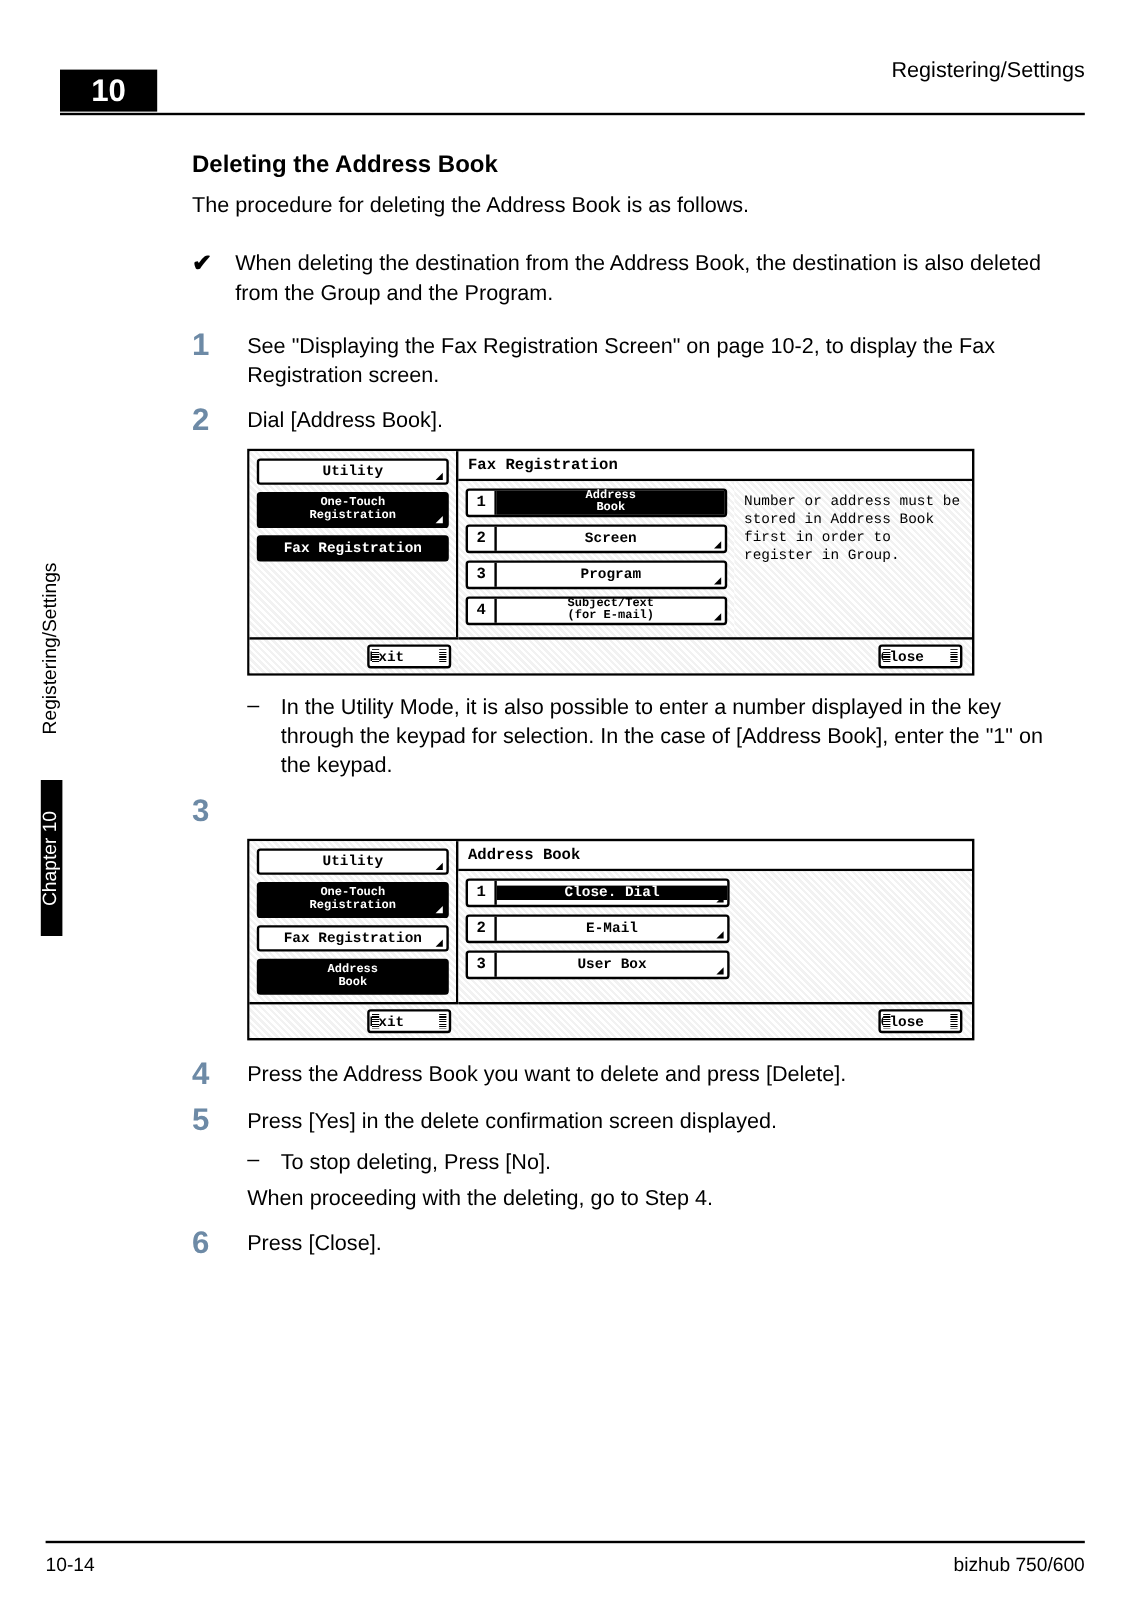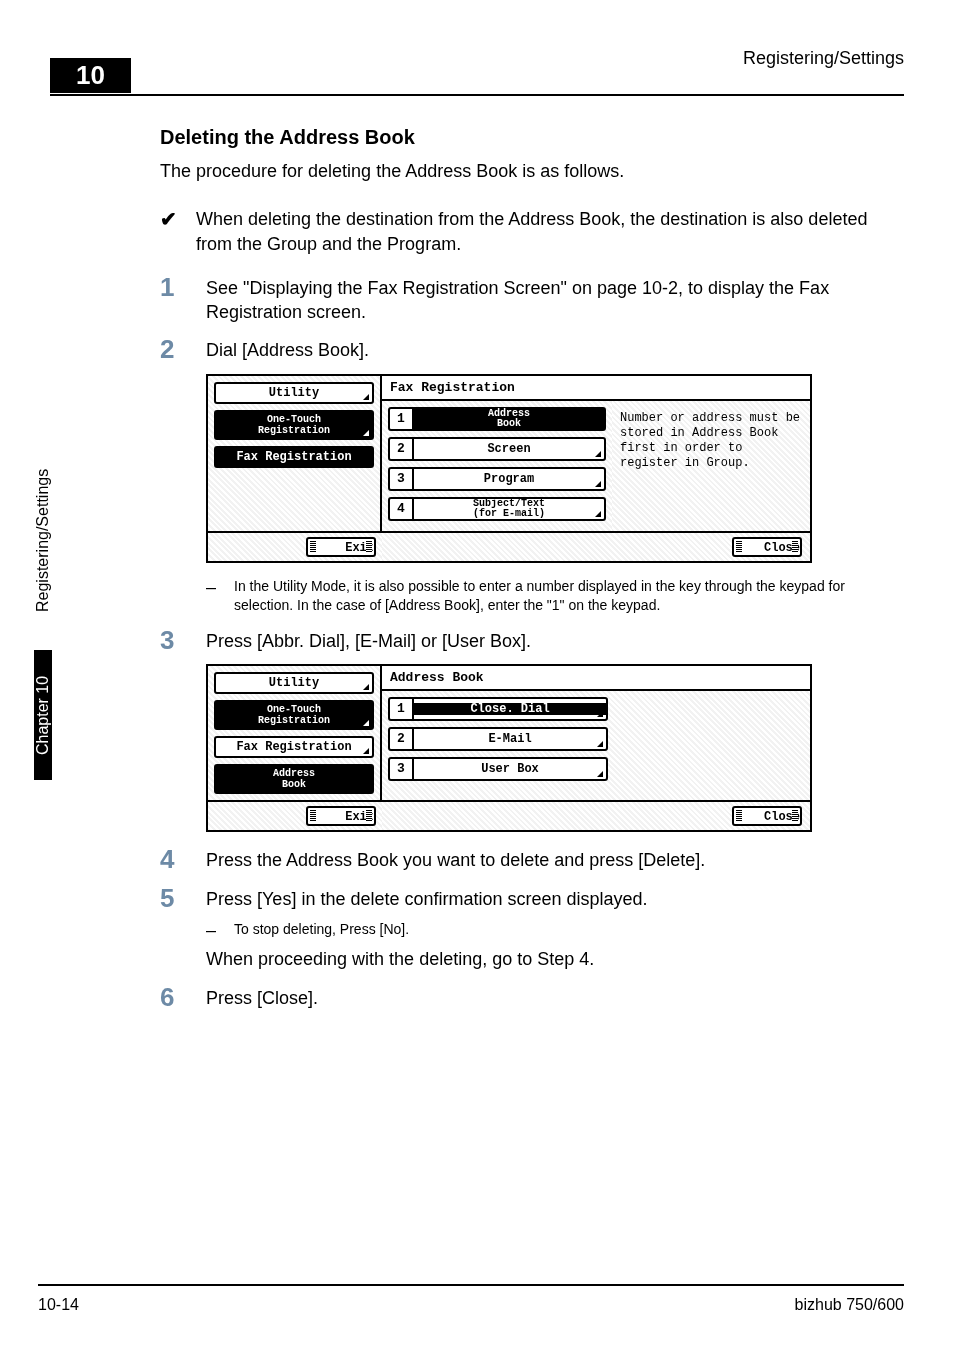--- a/index.html
+++ b/index.html
@@ -20,21 +20,21 @@
   .bullet-row { display:flex; margin-top:24px; margin-bottom:18px; }
   .bullet-mark { width:36px; flex-shrink:0; font-size:20px; font-weight:bold; }
   .bullet-text { font-size:18px; line-height:1.35; }
 
   .step { display:flex; margin-top:12px; margin-bottom:8px; }
   .step-num { width:46px; flex-shrink:0; color:#6d8aa6; font-weight:bold; font-size:26px; line-height:1.05; }
   .step-text { font-size:18px; line-height:1.35; padding-top:2px; }
 
   .sub { display:flex; margin-top:6px; margin-bottom:6px; margin-left:46px; }
   .sub-dash { width:28px; flex-shrink:0; font-size:18px; }
-  .sub-text { font-size:14px; line-height:1.35; }
+  .sub-text { font-size:18px; line-height:1.35; }
 
   .note { font-size:18px; line-height:1.35; margin-left:46px; margin-top:4px; }
 
   
   .sidetab { position:absolute; left:34px; top:430px; height:360px; width:40px; }
   .sidetab .black { background:#000; color:#fff; font-size:16px; writing-mode:vertical-rl; transform:rotate(180deg); text-align:center; padding:10px 0; height:130px; display:flex; align-items:center; justify-content:center; }
   .sidetab .label { font-size:16px; writing-mode:vertical-rl; transform:rotate(180deg); text-align:center; padding:10px 0; height:220px; display:flex; align-items:center; justify-content:center; }
 
   
   .footer { position:absolute; left:38px; right:50px; bottom:38px; }
@@ -56,21 +56,21 @@
   .sc-list { padding:6px 6px 4px; width:230px; background-image: repeating-linear-gradient(45deg,#f2f2f2 0,#f2f2f2 2px,#fff 2px,#fff 4px);}
   .sc-list-full { width:100%; }
   .sc-btn { border:2px solid #000; border-radius:3px; background:#fff; display:flex; align-items:center; margin-bottom:6px; height:24px; position:relative; }
   .sc-btn .num { width:24px; border-right:2px solid #000; text-align:center; font-weight:bold; height:100%; display:flex;align-items:center;justify-content:center; }
   .sc-btn .lbl { flex:1; text-align:center; font-weight:bold; font-size:12px; line-height:1.0; }
   .sc-btn .lbl.two { font-size:10px; }
   .sc-btn.sel .lbl { background:#000; color:#fff; }
   .sc-btn.tri::after { content:""; position:absolute; right:3px; bottom:2px; width:0;height:0;border-left:6px solid transparent;border-bottom:6px solid #000; }
   .sc-msg { flex:1; padding:10px 8px 0; font-size:12px; line-height:1.25; background-image: repeating-linear-gradient(45deg,#f2f2f2 0,#f2f2f2 2px,#fff 2px,#fff 4px);}
   .sc-foot { height:30px; border-top:2px solid #000; display:flex; justify-content:flex-end; align-items:center; padding:0 8px; background-image: repeating-linear-gradient(45deg,#f2f2f2 0,#f2f2f2 2px,#fff 2px,#fff 4px);}
-  .sc-pill { border:2px solid #000; border-radius:3px; height:20px; width:70px; background:#fff; text-align:right; font-weight:bold; font-size:12px; line-height:18px; position:relative; }
+  .sc-pill { border:2px solid #000; border-radius:3px; height:20px; width:70px; background:#fff; text-align:left; font-weight:bold; font-size:12px; line-height:18px; position:relative; }
   .sc-pill::before { content:""; position:absolute; left:2px; top:2px; bottom:2px; width:6px; background: repeating-linear-gradient(#000 0,#000 1px,#fff 1px,#fff 2px); }
   .sc-pill::after { content:""; position:absolute; right:2px; top:2px; bottom:2px; width:6px; background: repeating-linear-gradient(#000 0,#000 1px,#fff 1px,#fff 2px); }
   .scol-left-foot { height:30px; border-top:2px solid #000; display:flex; justify-content:flex-end; align-items:center; padding:0 6px; background-image: repeating-linear-gradient(45deg,#f2f2f2 0,#f2f2f2 2px,#fff 2px,#fff 4px);}
 
 </style>
 </head>
 <body>
 
 <div class="page">
 
@@ -150,21 +150,20 @@
       </div>
     </div>
 
     <div class="sub">
       <div class="sub-dash">–</div>
       <div class="sub-text">In the Utility Mode, it is also possible to enter a number displayed in the key through the keypad for selection. In the case of [Address Book], enter the "1" on the keypad.</div>
     </div>
 
     <div class="step">
       <div class="step-num">3</div>
-      <div class="step-text">Press [Abbr. Dial], [E-Mail] or [User Box].</div>
     </div>
 
     <div class="screen">
       <div class="screen-inner">
         <div style="width:174px; display:flex; flex-direction:column;">
           <div class="scol-left" style="flex:1;">
             <div class="tab tri">Utility</div>
             <div class="tab sel tri" style="white-space:pre-line; font-size:10px;">One-Touch
 Registration</div>
             <div class="tab tri">Fax Registration</div>

